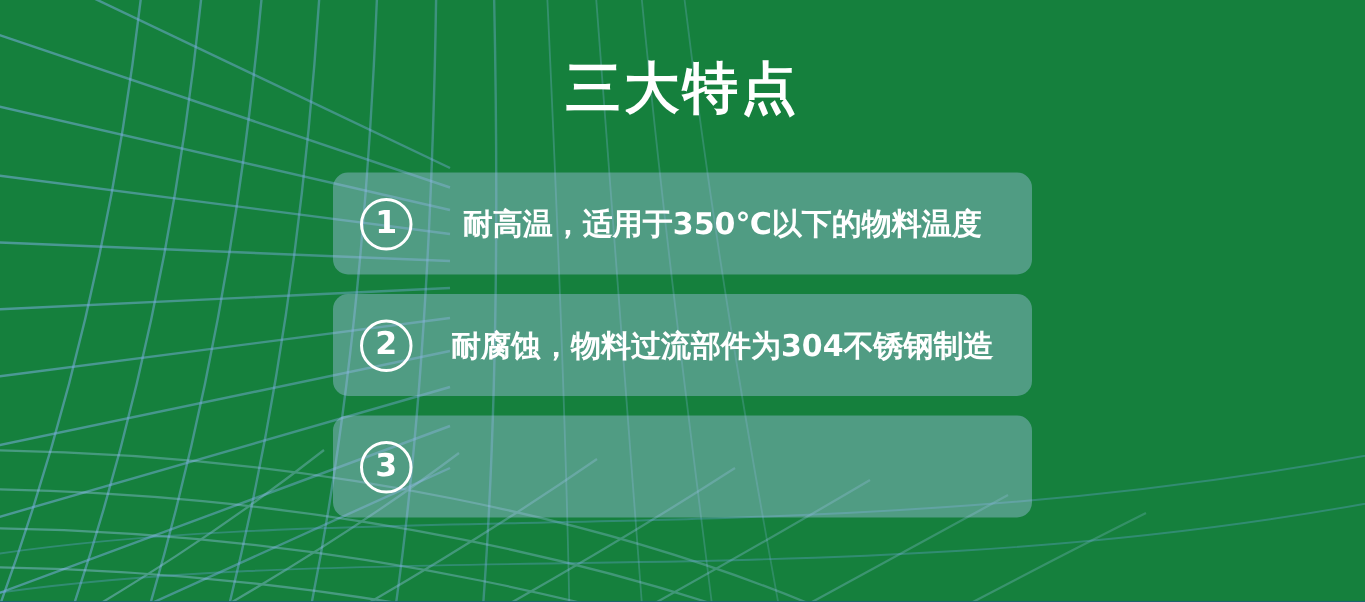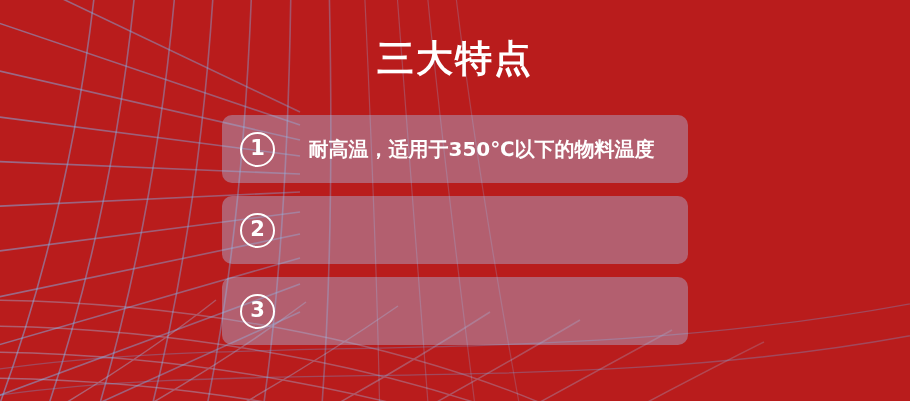--- a/index.html
+++ b/index.html
@@ -5,21 +5,21 @@
   * { margin:0; padding:0; box-sizing:border-box; }
   html, body {
     width:910px; height:401px;
     overflow:hidden;
     background:#234f96;
     font-family:"DejaVu Sans","Liberation Sans",sans-serif;
   }
   #stage {
     position:relative;
     width:910px; height:401px;
-    background:#b91c1c;
+    background:#15803d;
     overflow:hidden;
   }
   
   #bg-art {
     position:absolute; inset:0;
     width:910px; height:401px;
     pointer-events:none;
   }
   
   #page-title {
@@ -167,20 +167,21 @@
 
   <div id="feature-list">
 
     <div class="feature-row">
       <div class="row-badge">1</div>
       <div class="row-text">耐高温，适用于350℃以下的物料温度</div>
     </div>
 
     <div class="feature-row">
       <div class="row-badge">2</div>
+      <div class="row-text">耐腐蚀，物料过流部件为304不锈钢制造</div>
     </div>
 
     <div class="feature-row">
       <div class="row-badge">3</div>
     </div>
 
   </div>
 
 </div>
 

